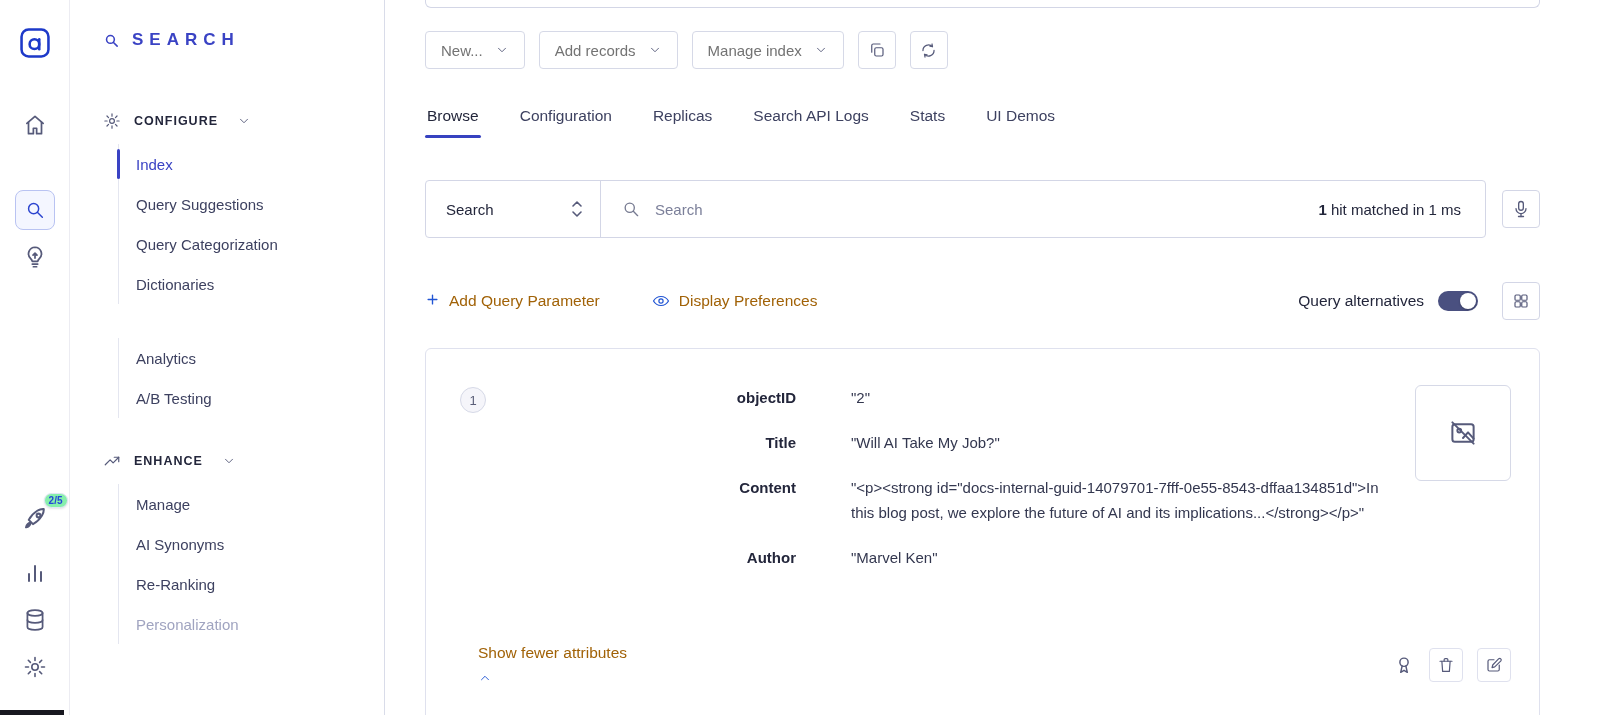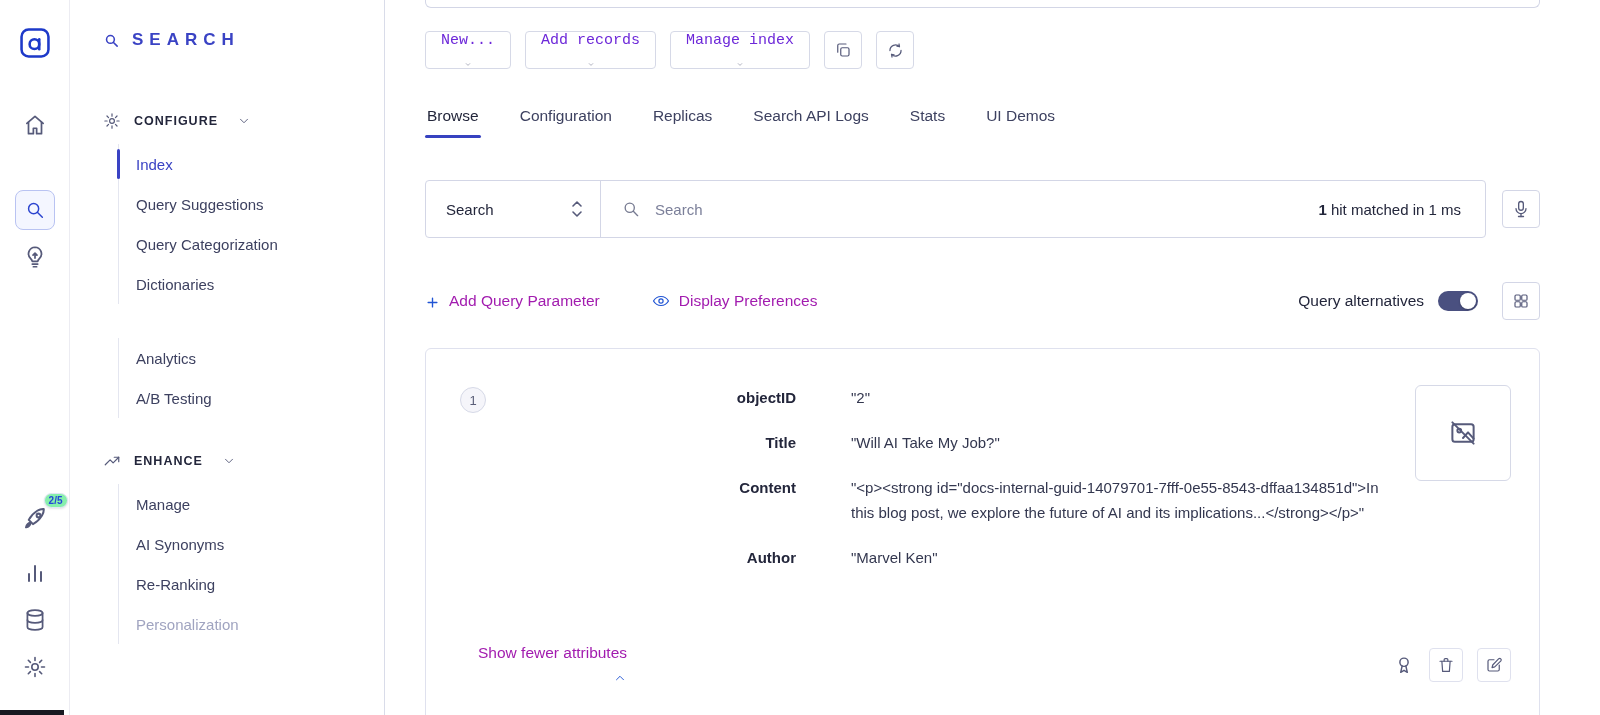--- a/index.html
+++ b/index.html
@@ -44,21 +44,21 @@
     width:3px; background:#3a43c4; border-radius:2px; }
   .sb-items li.disabled { color:#a0a4c0; }
 
   
   .main { flex:1; padding:0 60px 0 40px; position:relative; }
   .top-cut { height:8px; border:1px solid #d3d6e6; border-top:none; border-radius:0 0 6px 6px; }
 
   .toolbar { margin-top:23px; display:flex; align-items:center; gap:14px; }
   .btn { height:38px; border:1px solid #d6d9e7; border-radius:4px; background:#fff;
     display:inline-flex; align-items:center; gap:12px; padding:0 15px; font-size:15px;
-    color:#6d28d9; font-family:Liberation Mono, monospace; cursor:pointer;flex-direction:column; }
+    color:#737373; font-family:Liberation Sans, sans-serif; cursor:pointer; }
   .icon-btn { width:38px; justify-content:center; padding:0; gap:0; }
 
   .tabs { margin-top:38px; display:flex; gap:37px; }
   .tab { font-size:15.5px; color:#3d4160; padding:0 2px 13px; position:relative; cursor:pointer; }
   .tab.active { color:#23263b; }
   .tab.active::after { content:""; position:absolute; left:0; right:0; bottom:0; height:3px;
     background:#3742c0; border-radius:2px; }
 
   .search-row { margin-top:42px; display:flex; align-items:center; gap:16px; }
   .searchbar { flex:1; height:58px; border:1px solid #d3d6e6; border-radius:4px;
@@ -68,21 +68,21 @@
     color:#23263b; cursor:pointer; }
   .search-input-wrap { flex:1; display:flex; align-items:center; gap:14px; padding:0 20px; }
   .search-input-wrap input { flex:1; border:none; outline:none; font-size:15px;
     font-family:inherit; color:#23263b; }
   .search-input-wrap input::placeholder { color:#7b7f99; }
   .hits { font-size:15px; color:#23263b; white-space:nowrap; padding-right:4px; }
   .mic-btn { width:38px; height:38px; border:1px solid #d3d6e6; border-radius:4px; background:#fff;
     display:flex; align-items:center; justify-content:center; cursor:pointer; }
 
   .query-row { margin-top:44px; display:flex; align-items:center; }
-  .link { color:#a21caf; font-size:15.5px; display:inline-flex; align-items:flex-end; gap:9px;
+  .link { color:#a16207; font-size:15.5px; display:inline-flex; align-items:flex-start; gap:9px;
     cursor:pointer; text-decoration:none; }
   .link + .link { margin-left:52px; }
   .query-right { margin-left:auto; display:flex; align-items:center; }
   .alt-label { font-size:15.5px; color:#23263b; margin-right:14px; }
   .toggle { width:40px; height:20px; border-radius:10px; background:#c6c9dd; position:relative; cursor:pointer; }
   .toggle::after { content:""; position:absolute; top:2px; left:2px; width:16px; height:16px;
     border-radius:50%; background:#fff; box-shadow:0 1px 2px rgba(0,0,0,.25); }
   .toggle[aria-checked="true"] { background:#4a5080; }
   .toggle[aria-checked="true"]::after { left:22px; }
   .grid-btn { margin-left:24px; width:38px; height:38px; border:1px solid #d3d6e6; border-radius:4px;

